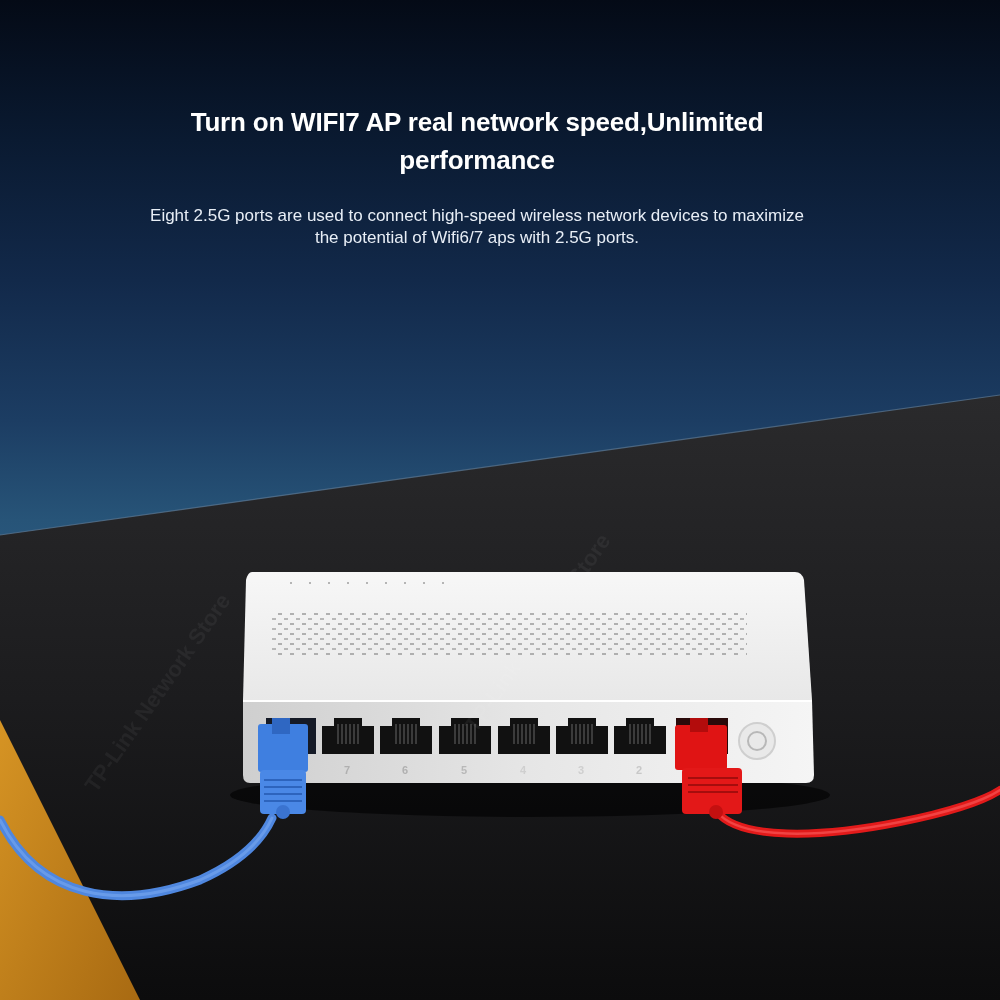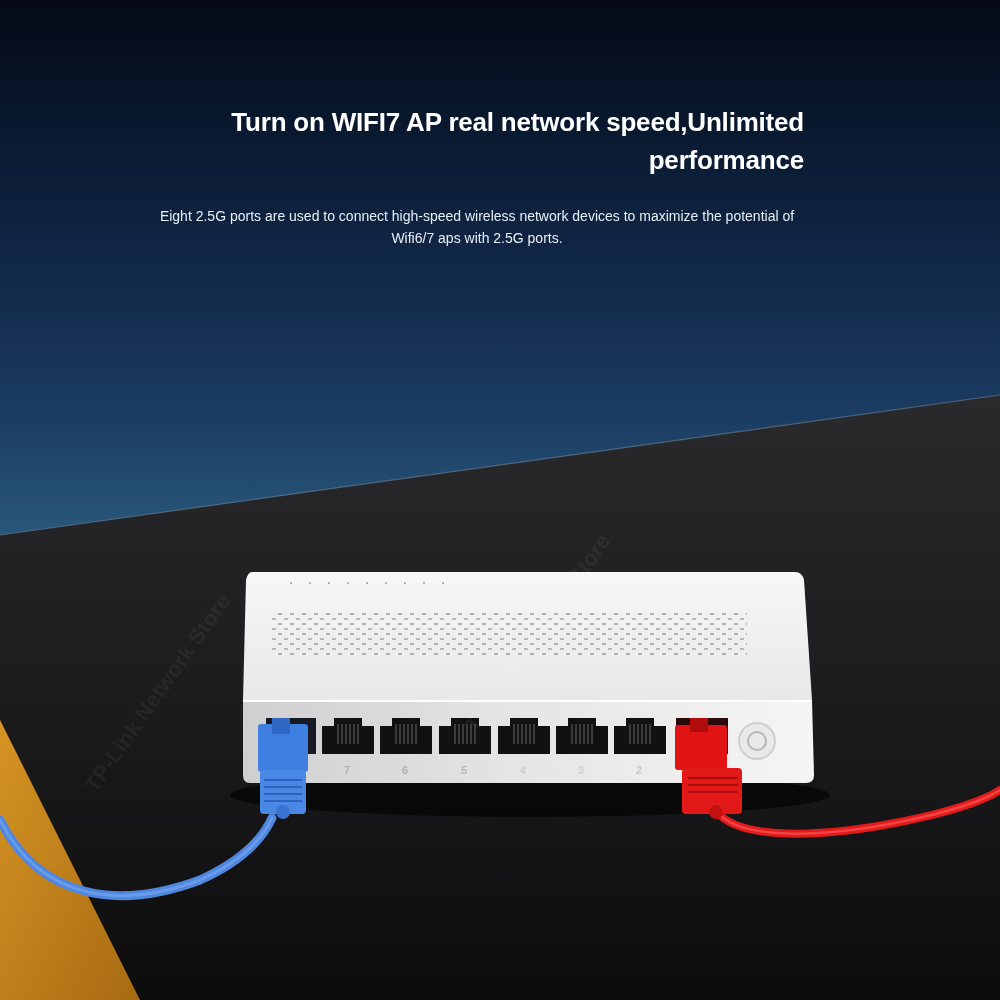--- a/index.html
+++ b/index.html
@@ -1,20 +1,20 @@
 <!DOCTYPE html>
 <html><head>
 <meta charset="utf-8">
 <style>
   html,body{margin:0;padding:0;}
   body{width:1000px;height:1000px;overflow:hidden;position:relative;font-family:"Liberation Sans",sans-serif;background:#111;}
   .scene{position:absolute;inset:0;width:1000px;height:1000px;overflow:hidden;}
   .sky{position:absolute;inset:0;background:linear-gradient(180deg,#040a16 0%,#0a1a31 14%,#12294a 28%,#1c3d63 42%,#275478 52%,#2d5d84 60%);}
-  .headline{position:absolute;left:150px;width:654px;top:103px;text-align:right;color:#fff;font-weight:bold;font-size:26px;line-height:38px;letter-spacing:-0.2px;}
-  .subtext{position:absolute;left:140px;width:674px;top:205px;text-align:center;color:#e8eef6;font-size:14px;line-height:22px;}
+  .headline{position:absolute;left:150px;width:654px;top:103px;text-align:center;color:#fff;font-weight:bold;font-size:26px;line-height:38px;letter-spacing:-0.2px;}
+  .subtext{position:absolute;left:140px;width:674px;top:205px;text-align:center;color:#e8eef6;font-size:17px;line-height:22px;}
   svg{position:absolute;left:0;top:0;}
   .watermark{position:absolute;color:rgba(255,255,255,0.05);font-size:22px;font-weight:bold;transform:rotate(-55deg);white-space:nowrap;}
 </style>
 </head>
 <body>
 
 <div class="scene">
   <div class="sky"></div>
 
   <svg width="1000" height="1000" viewBox="0 0 1000 1000">

